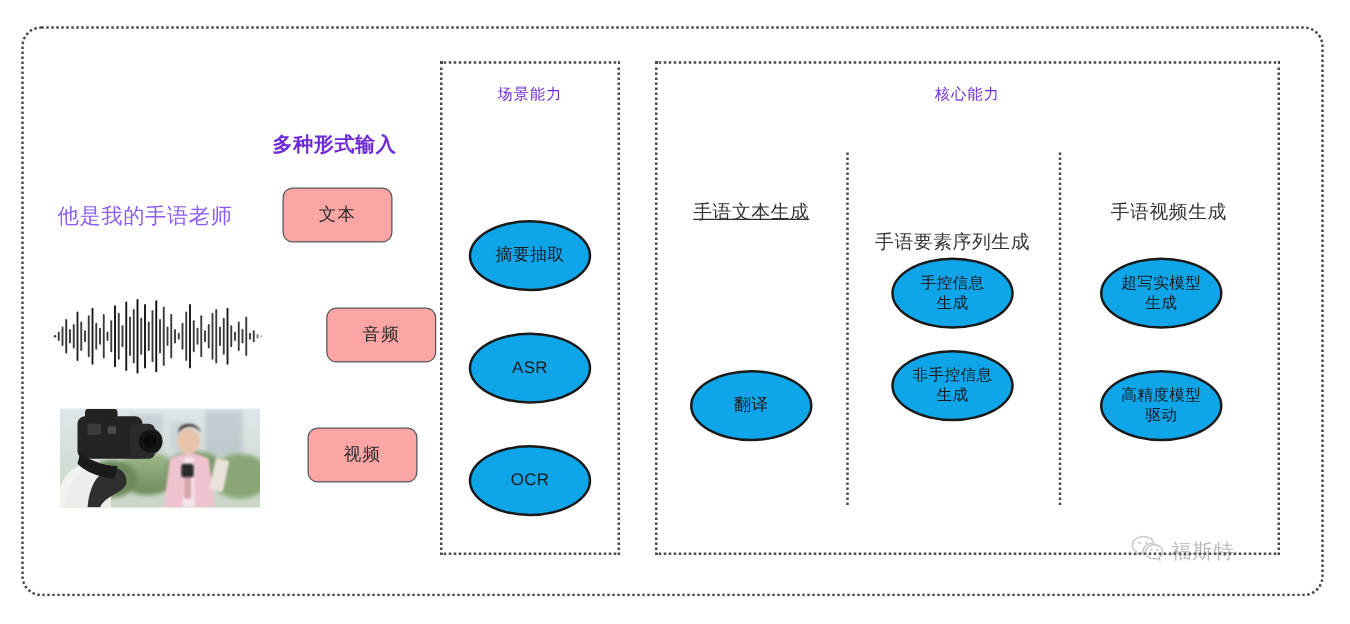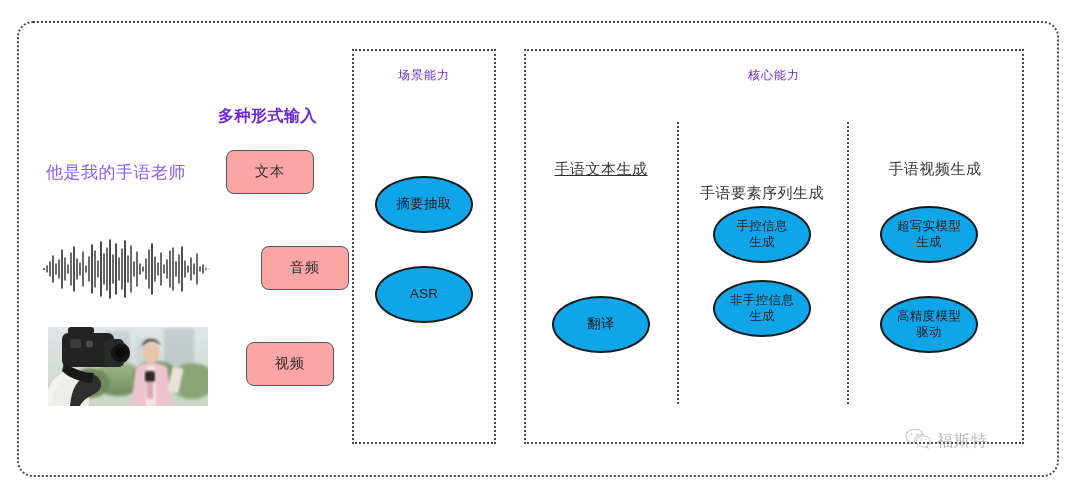--- a/index.html
+++ b/index.html
@@ -307,20 +307,21 @@
   <div class="pill-btn" style="left:226px; top:246px; width:88px; height:44px;margin-left:35px;">音频</div>
   <div class="pill-btn" style="left:226px; top:342px; width:88px; height:44px;margin-left:20px;">视频</div>
 
   <div class="group-box" id="scene-box">
     <div class="group-title">场景能力</div>
   </div>
 
 
   <div class="node" style="left:375px; top:176px; width:98px; height:57px;">摘要抽取</div>
   <div class="node" style="left:375px; top:266px; width:98px; height:57px;">ASR</div>
+  <div class="node" style="left:375px; top:356px; width:98px; height:57px;">OCR</div>
 
   <div class="group-box" id="core-box">
     <div class="group-title">核心能力</div>
   </div>
 
   <div class="col-divider" id="divider-1"></div>
   <div class="col-divider" id="divider-2"></div>
 
   <div class="col-head" style="left:524px; top:160px; width:154px;text-decoration:underline;">手语文本生成</div>
   <div class="node" style="left:552px; top:296px; width:98px; height:57px;">翻译</div>

